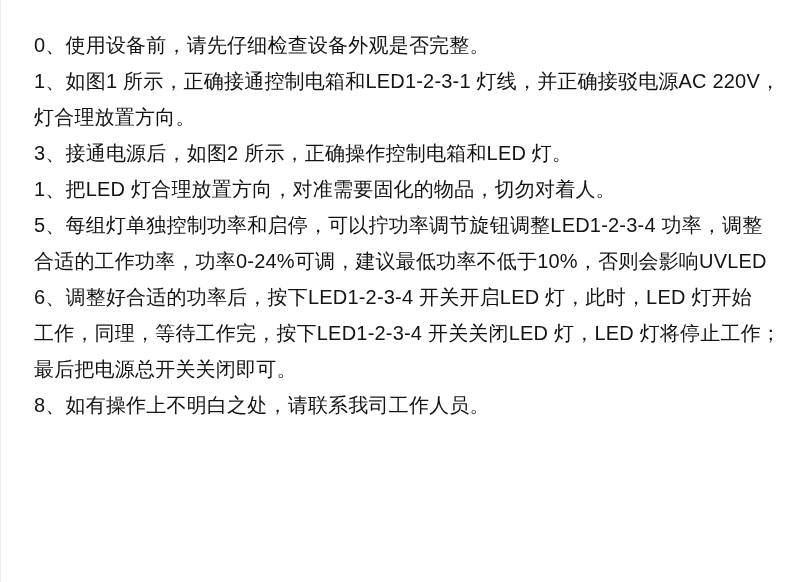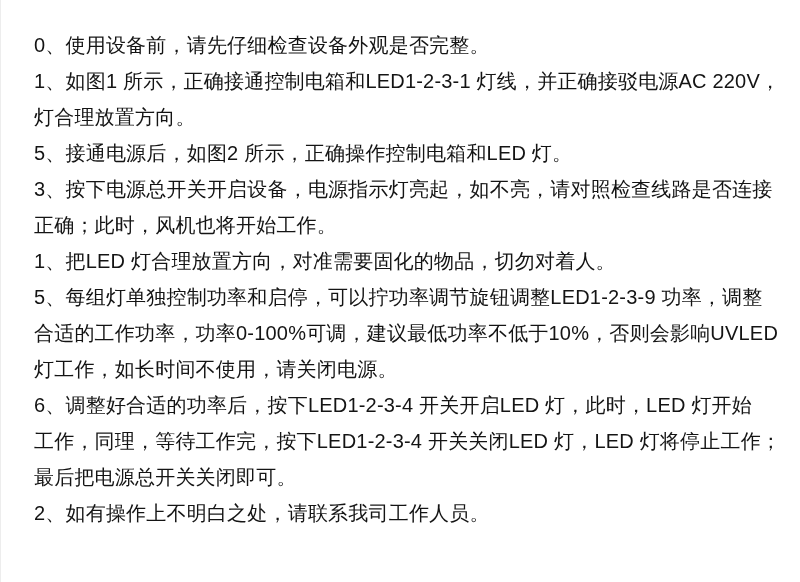--- a/index.html
+++ b/index.html
@@ -43,41 +43,36 @@
   <div class="para">
     <div class="line">0、使用设备前，请先仔细检查设备外观是否完整。</div>
   </div>
 
   <div class="para">
     <div class="line">1、如图1 所示，正确接通控制电箱和LED1-2-3-1 灯线，并正确接驳电源AC 220V，</div>
     <div class="line">灯合理放置方向。</div>
   </div>
 
   <div class="para">
-    <div class="line">5、接通电源后，如图2 所示，正确操作控制电箱和LED 灯。</div>
+    <div class="line">3、接通电源后，如图2 所示，正确操作控制电箱和LED 灯。</div>
   </div>
 
-  <div class="para">
-    <div class="line">3、按下电源总开关开启设备，电源指示灯亮起，如不亮，请对照检查线路是否连接</div>
-    <div class="line">正确；此时，风机也将开始工作。</div>
-  </div>
 
   <div class="para">
     <div class="line">1、把LED 灯合理放置方向，对准需要固化的物品，切勿对着人。</div>
   </div>
 
   <div class="para">
-    <div class="line">5、每组灯单独控制功率和启停，可以拧功率调节旋钮调整LED1-2-3-9 功率，调整</div>
-    <div class="line">合适的工作功率，功率0-100%可调，建议最低功率不低于10%，否则会影响UVLED</div>
-    <div class="line">灯工作，如长时间不使用，请关闭电源。</div>
+    <div class="line">5、每组灯单独控制功率和启停，可以拧功率调节旋钮调整LED1-2-3-4 功率，调整</div>
+    <div class="line">合适的工作功率，功率0-24%可调，建议最低功率不低于10%，否则会影响UVLED</div>
   </div>
 
   <div class="para">
     <div class="line">6、调整好合适的功率后，按下LED1-2-3-4 开关开启LED 灯，此时，LED 灯开始</div>
     <div class="line">工作，同理，等待工作完，按下LED1-2-3-4 开关关闭LED 灯，LED 灯将停止工作；</div>
     <div class="line">最后把电源总开关关闭即可。</div>
   </div>
 
   <div class="para">
-    <div class="line">2、如有操作上不明白之处，请联系我司工作人员。</div>
+    <div class="line">8、如有操作上不明白之处，请联系我司工作人员。</div>
   </div>
 
 </div>
 
 </body></html>

